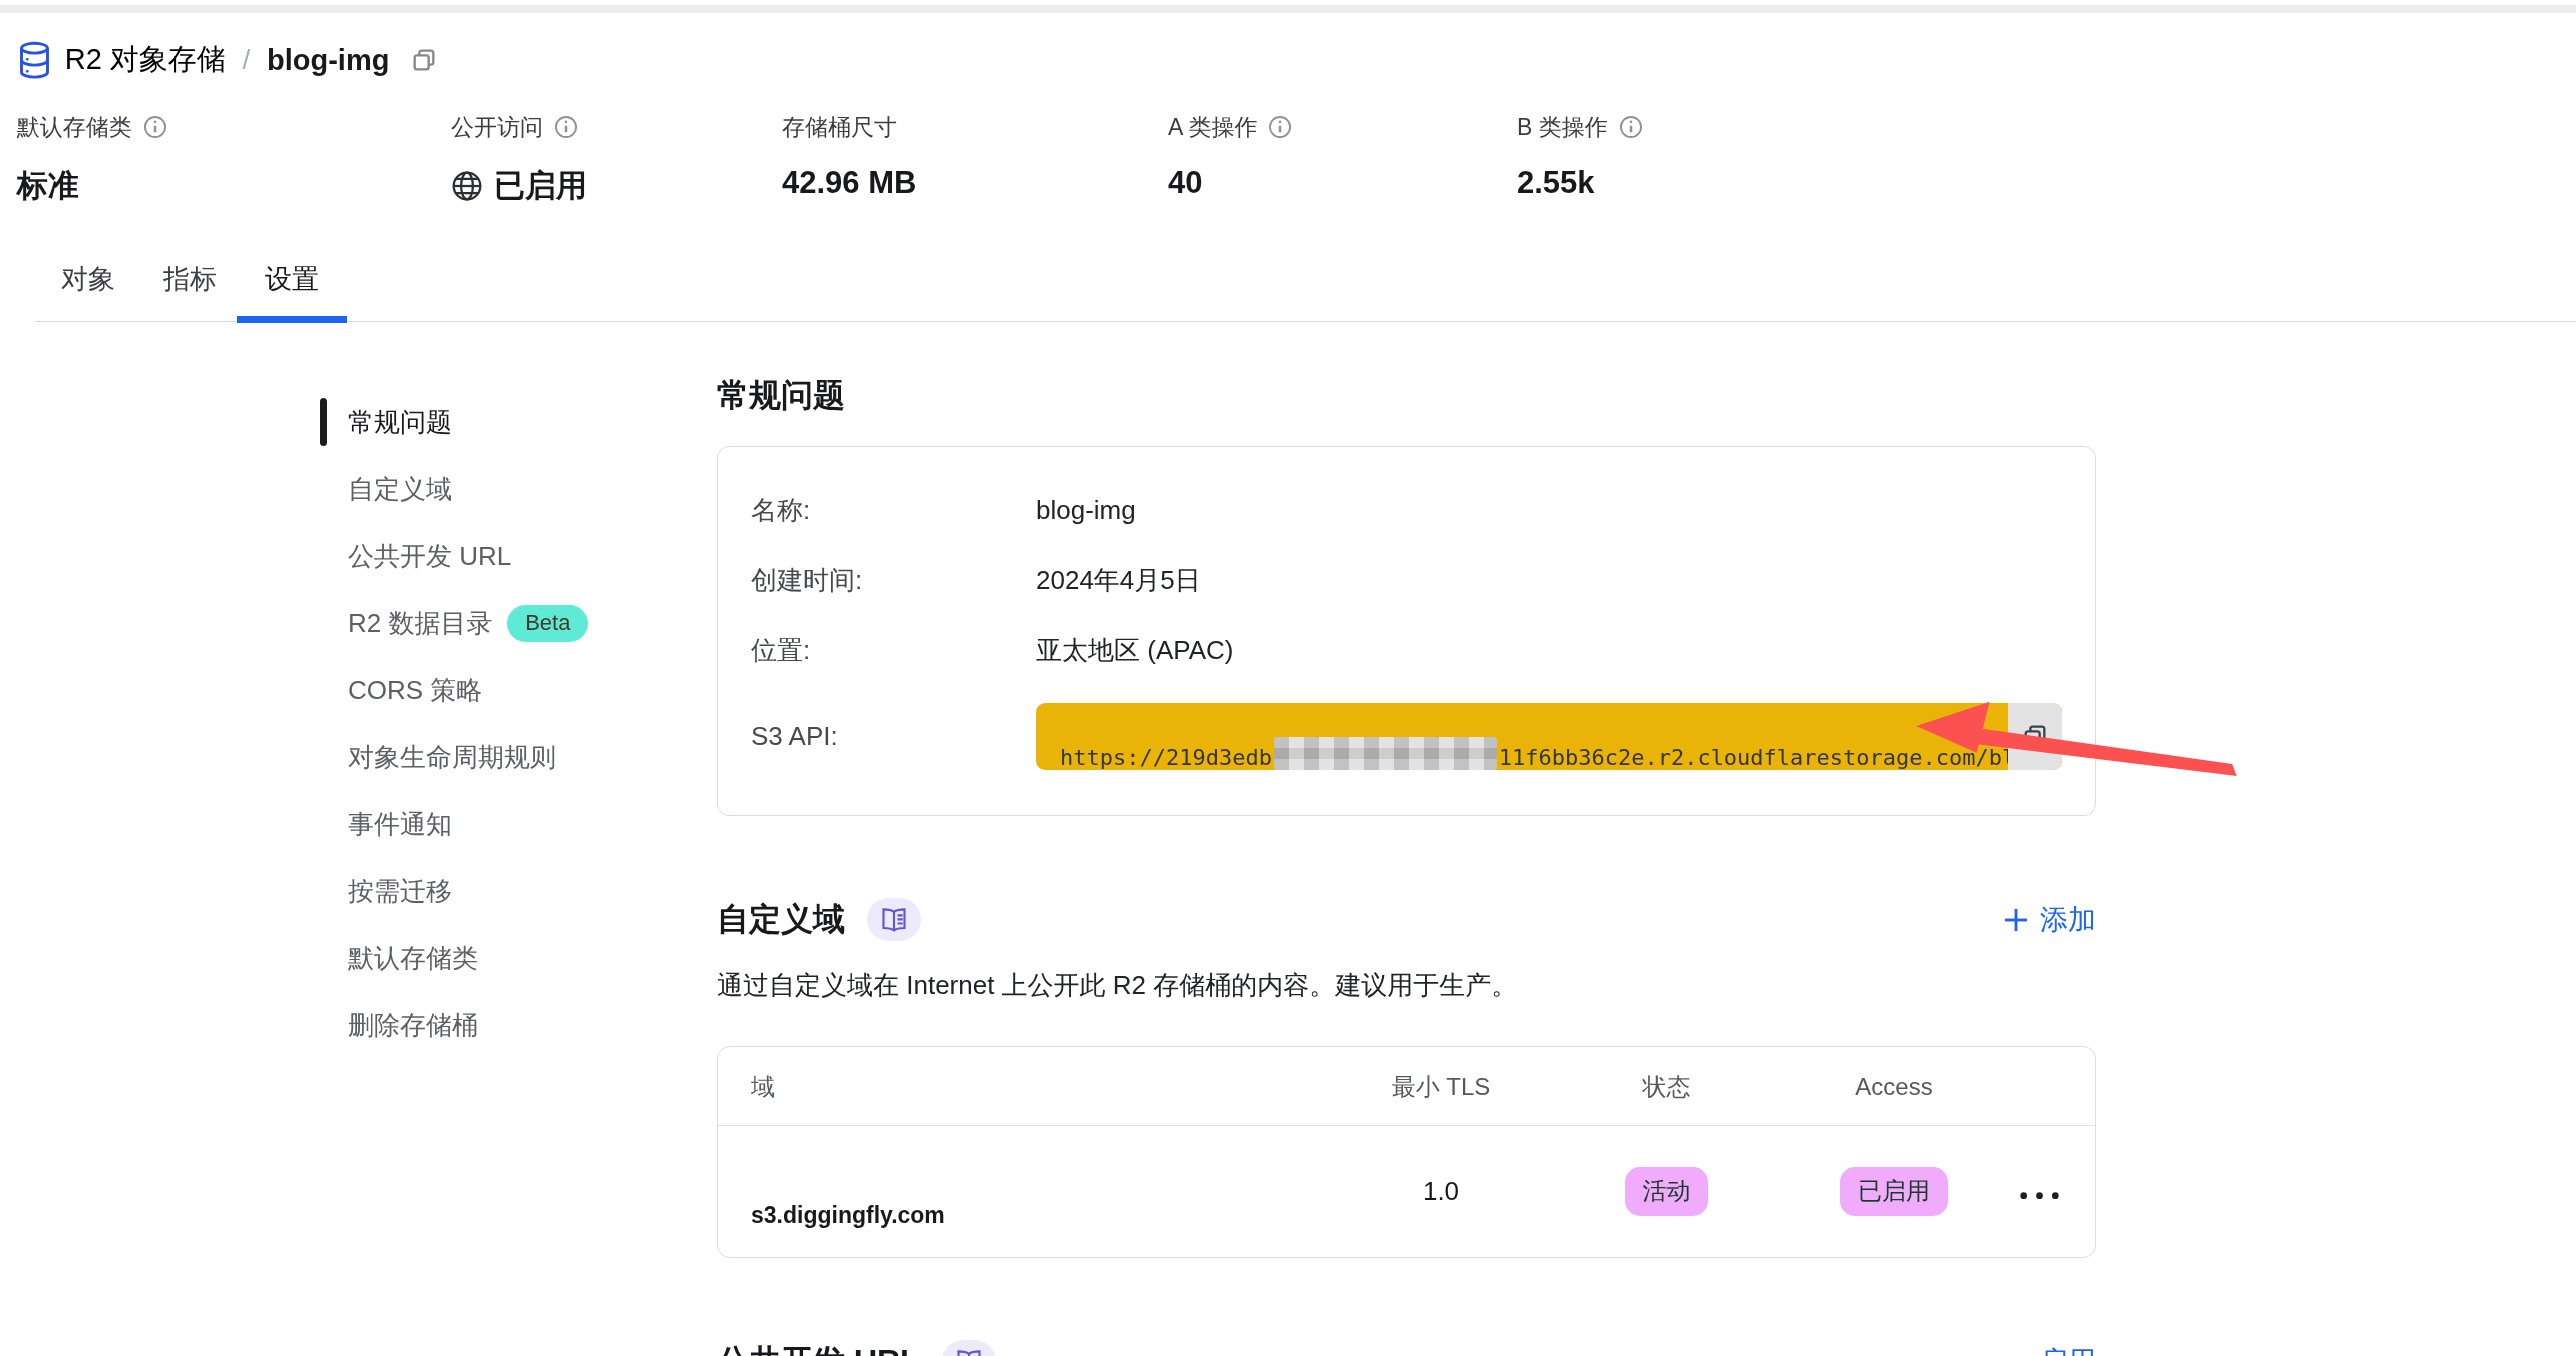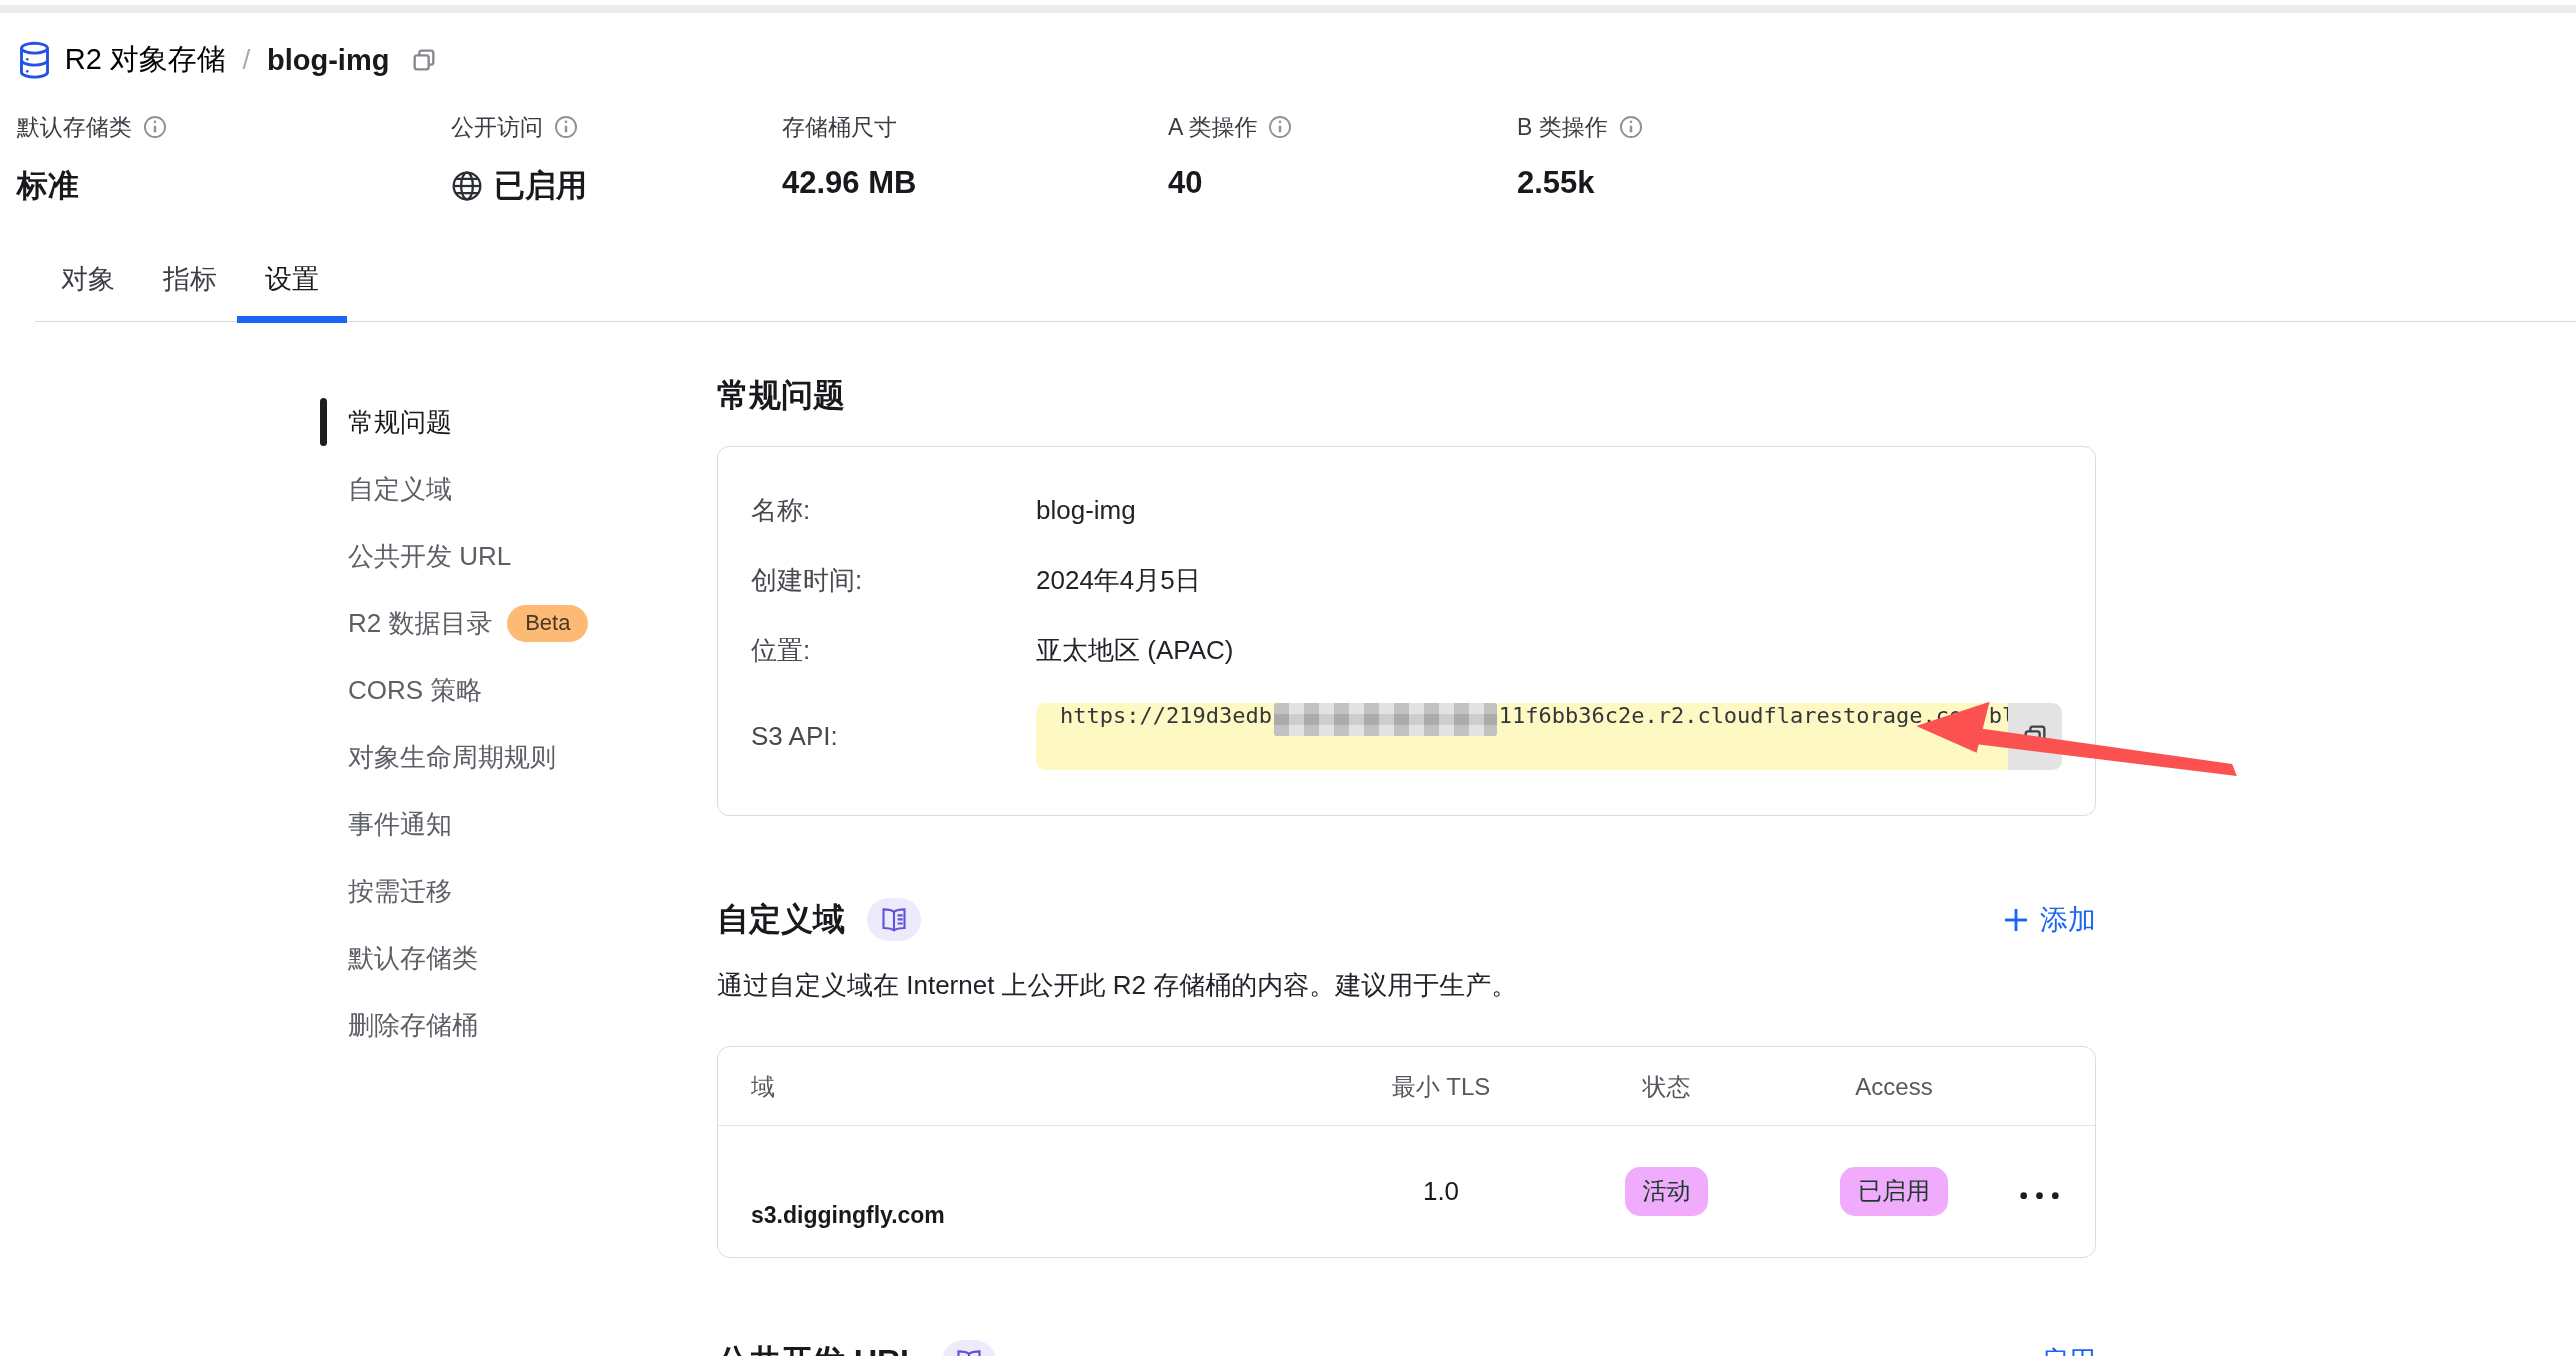--- a/index.html
+++ b/index.html
@@ -32,33 +32,33 @@
   .tab.active::after { content: ""; position: absolute; left: -28px; right: -28px; bottom: -1.9px; height: 6.5px; background: #1c64f2; }
 
   
   .layout { position: relative; }
   .sidebar { position: absolute; left: 320px; top: 67px; list-style: none; }
   .sidebar li { height: 67px; display: flex; align-items: center; padding-left: 28px; font-size: 26px;
                 color: #5c6066; position: relative; cursor: pointer; white-space: nowrap; }
   .sidebar li.active { color: #17191c; }
   .sidebar li.active::before { content: ""; position: absolute; left: 0; top: 9.3px; width: 6.5px; height: 48px;
                 background: #1b1d21; border-radius: 3.7px; }
-  .beta-badge { margin-left: 15px; background: #fdba74; color: #46392a; font-size: 22px;
+  .beta-badge { margin-left: 15px; background: #5eead4; color: #46392a; font-size: 22px;
                 padding: 5.6px 17.7px; border-radius: 20.4px; }
 
   .main { position: absolute; left: 717px; top: 52px; width: 1379px; }
   .section-title { font-size: 32px; font-weight: 700; color: #17191c; }
 
   .card { border: 1.9px solid #dcdcdc; border-radius: 13px; background: #fff; }
   .general-card { margin-top: 28px; padding: 46px 33px 45px; border-radius: 12px; }
   .info-row { display: flex; align-items: center; margin-bottom: 35px; font-size: 26px; }
   .info-row:last-child { margin-bottom: 0; }
   .info-label { width: 285px; flex: none; color: #46494f; }
   .info-value { color: #202328; }
-  .s3-field { flex: 1; height: 67px; background: #fef9c3; border-radius: 9.3px; display: flex; align-items: flex-start;
+  .s3-field { flex: 1; height: 67px; background: #eab308; border-radius: 9.3px; display: flex; align-items: flex-end;
               padding-left: 24px; font-family: "DejaVu Sans Mono", "Liberation Mono", monospace; font-size: 22px;
               color: #33363b; position: relative; overflow: hidden; white-space: nowrap; }
   .mosaic { display: inline-block; flex: none; width: 223px; height: 33px; margin: 0 1.9px; border-radius: 2.8px;
             background-color: #d9d9d9;
             background-image: repeating-linear-gradient(90deg, rgba(140,140,140,.45) 0 15px, rgba(215,215,215,.5) 15px 30px),
                               repeating-linear-gradient(0deg, rgba(255,255,255,.55) 0 11px, rgba(165,165,165,.4) 11px 22px); }
   .copy-btn { position: absolute; right: 0; top: 0; bottom: 0; width: 54px; background: #e3e3e4;
               display: flex; align-items: center; justify-content: center; cursor: pointer; border-radius: 0 9.3px 9.3px 0; }
 
   .section-head { margin-top: 82px; display: flex; align-items: center; justify-content: space-between; }

